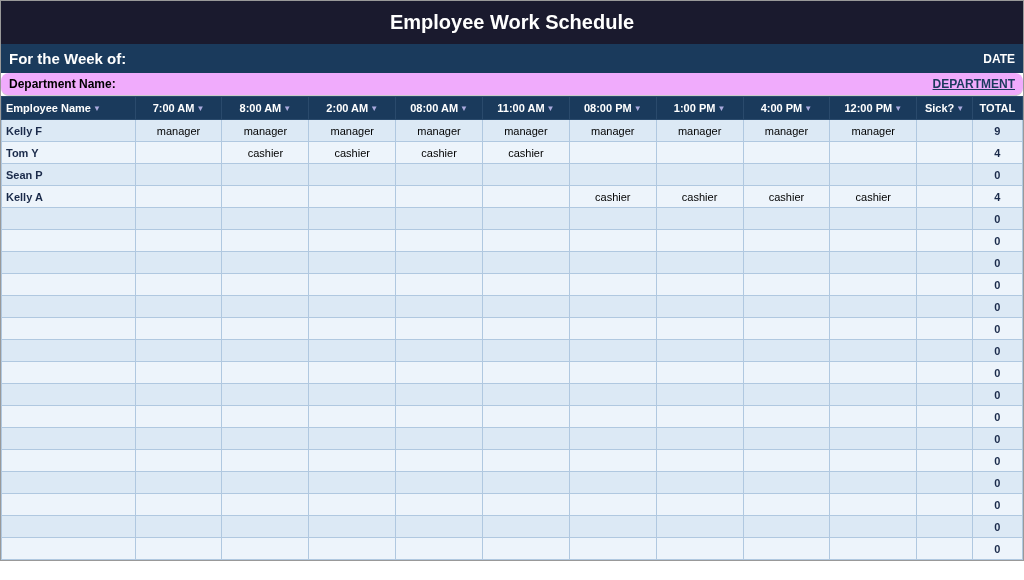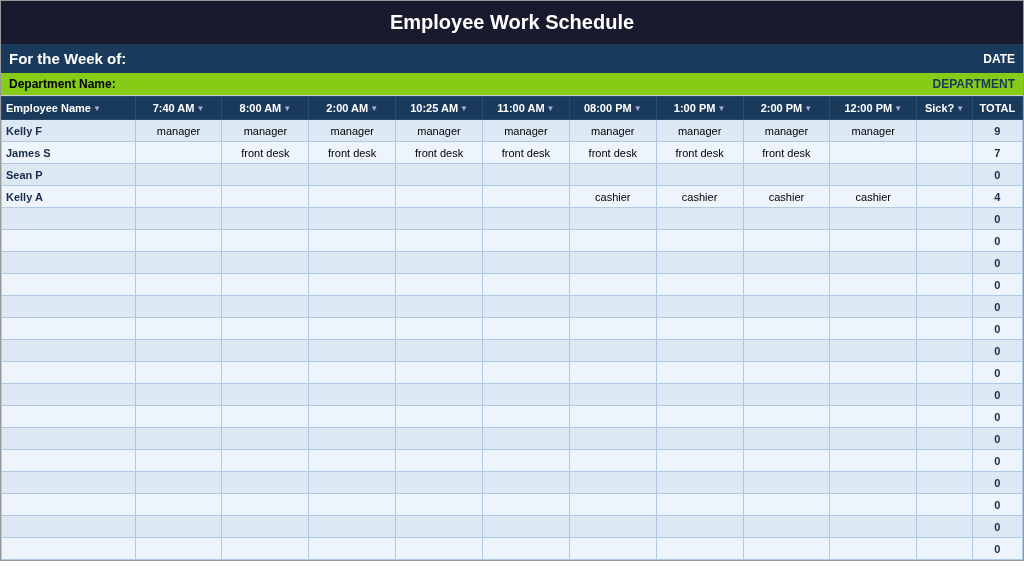--- a/index.html
+++ b/index.html
@@ -41,38 +41,40 @@
 
     .meta-row .date-label {
       font-weight: bold;
       font-size: 12px;
       text-align: right;
       min-width: 80px;
     }
 
     .dept-row {
       display: flex;
-      background: #84cc16;
+      background: #f0abfc;
       padding: 4px 8px;
       justify-content: space-between;
       align-items: center;
       border-bottom: 1px solid #ccc;
+      border-radius: 8px;
     }
 
     .dept-row .dept-name-label {
       font-weight: bold;
       font-size: 12px;
     }
 
     .dept-row .dept-right {
       font-weight: bold;
       font-size: 12px;
       color: #1a3a5c;
       min-width: 80px;
       text-align: right;
+      text-decoration: underline;
     }
 
     table {
       width: 100%;
       border-collapse: collapse;
       table-layout: fixed;
     }
 
     thead tr th {
       background: #1a3a5c;
@@ -182,39 +184,39 @@
     <thead>
       <tr>
         <th class="emp-col">
           <div class="col-header">
             <span>Employee Name</span>
             <span class="dropdown-arrow">▼</span>
           </div>
         </th>
         <th class="time-col">
           <div class="col-header">
-            <span>7:40 AM</span>
+            <span>7:00 AM</span>
             <span class="dropdown-arrow">▼</span>
           </div>
         </th>
         <th class="time-col">
           <div class="col-header">
             <span>8:00 AM</span>
             <span class="dropdown-arrow">▼</span>
           </div>
         </th>
         <th class="time-col">
           <div class="col-header">
             <span>2:00 AM</span>
             <span class="dropdown-arrow">▼</span>
           </div>
         </th>
         <th class="time-col">
           <div class="col-header">
-            <span>10:25 AM</span>
+            <span>08:00 AM</span>
             <span class="dropdown-arrow">▼</span>
           </div>
         </th>
         <th class="time-col">
           <div class="col-header">
             <span>11:00 AM</span>
             <span class="dropdown-arrow">▼</span>
           </div>
         </th>
         <th class="time-col">
@@ -224,21 +226,21 @@
           </div>
         </th>
         <th class="time-col">
           <div class="col-header">
             <span>1:00 PM</span>
             <span class="dropdown-arrow">▼</span>
           </div>
         </th>
         <th class="time-col">
           <div class="col-header">
-            <span>2:00 PM</span>
+            <span>4:00 PM</span>
             <span class="dropdown-arrow">▼</span>
           </div>
         </th>
         <th class="time-col">
           <div class="col-header">
             <span>12:00 PM</span>
             <span class="dropdown-arrow">▼</span>
           </div>
         </th>
         <th class="sick-col">
@@ -261,32 +263,32 @@
           <td>manager</td>
           <td>manager</td>
           <td>manager</td>
           <td>manager</td>
           <td>manager</td>
           <td>manager</td>
           <td></td>
           <td>9</td>
         </tr>
         <tr>
-          <td>James S</td>
-          <td style="color: rgb(136, 136, 136);"></td>
-          <td>front desk</td>
-          <td>front desk</td>
-          <td>front desk</td>
-          <td>front desk</td>
-          <td>front desk</td>
-          <td>front desk</td>
-          <td>front desk</td>
-          <td style="color: rgb(136, 136, 136);"></td>
-          <td></td>
-          <td>7</td>
+          <td>Tom Y</td>
+          <td style="color: rgb(136, 136, 136);"></td>
+          <td>cashier</td>
+          <td>cashier</td>
+          <td>cashier</td>
+          <td>cashier</td>
+          <td style="color: rgb(136, 136, 136);"></td>
+          <td style="color: rgb(136, 136, 136);"></td>
+          <td style="color: rgb(136, 136, 136);"></td>
+          <td style="color: rgb(136, 136, 136);"></td>
+          <td></td>
+          <td>4</td>
         </tr>
         <tr>
           <td>Sean P</td>
           <td style="color: rgb(136, 136, 136);"></td>
           <td style="color: rgb(136, 136, 136);"></td>
           <td style="color: rgb(136, 136, 136);"></td>
           <td style="color: rgb(136, 136, 136);"></td>
           <td style="color: rgb(136, 136, 136);"></td>
           <td style="color: rgb(136, 136, 136);"></td>
           <td style="color: rgb(136, 136, 136);"></td>

